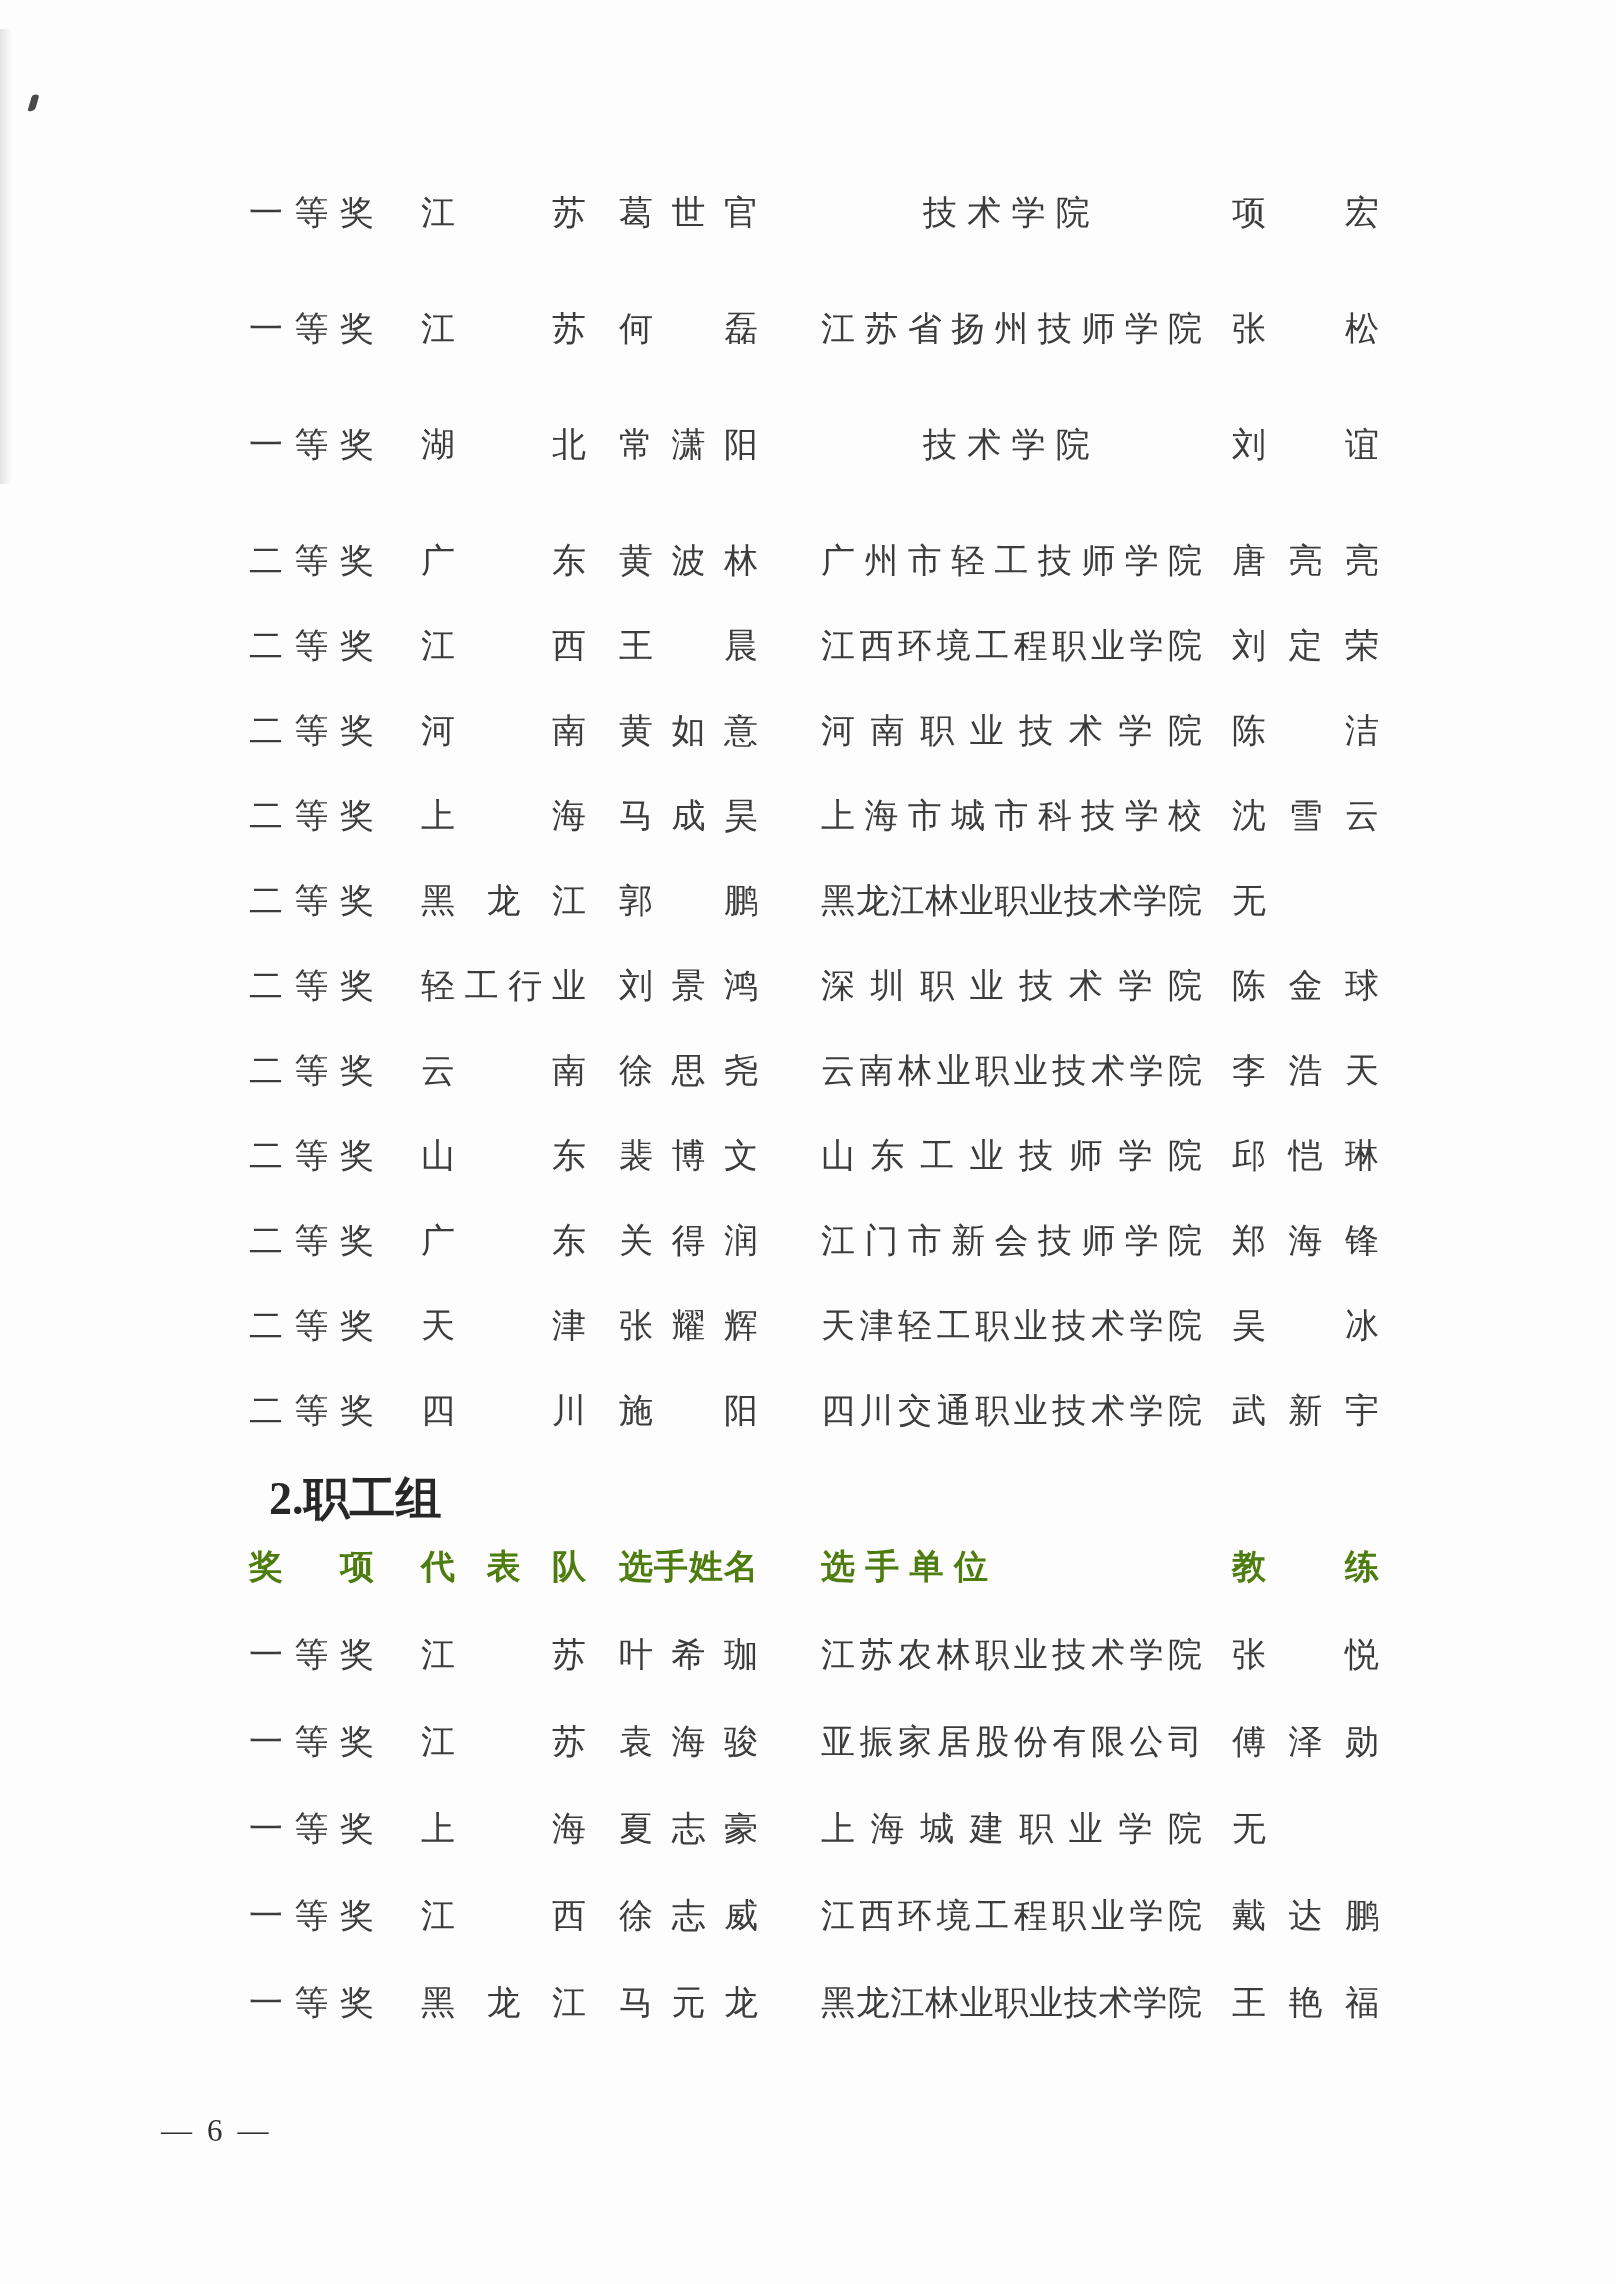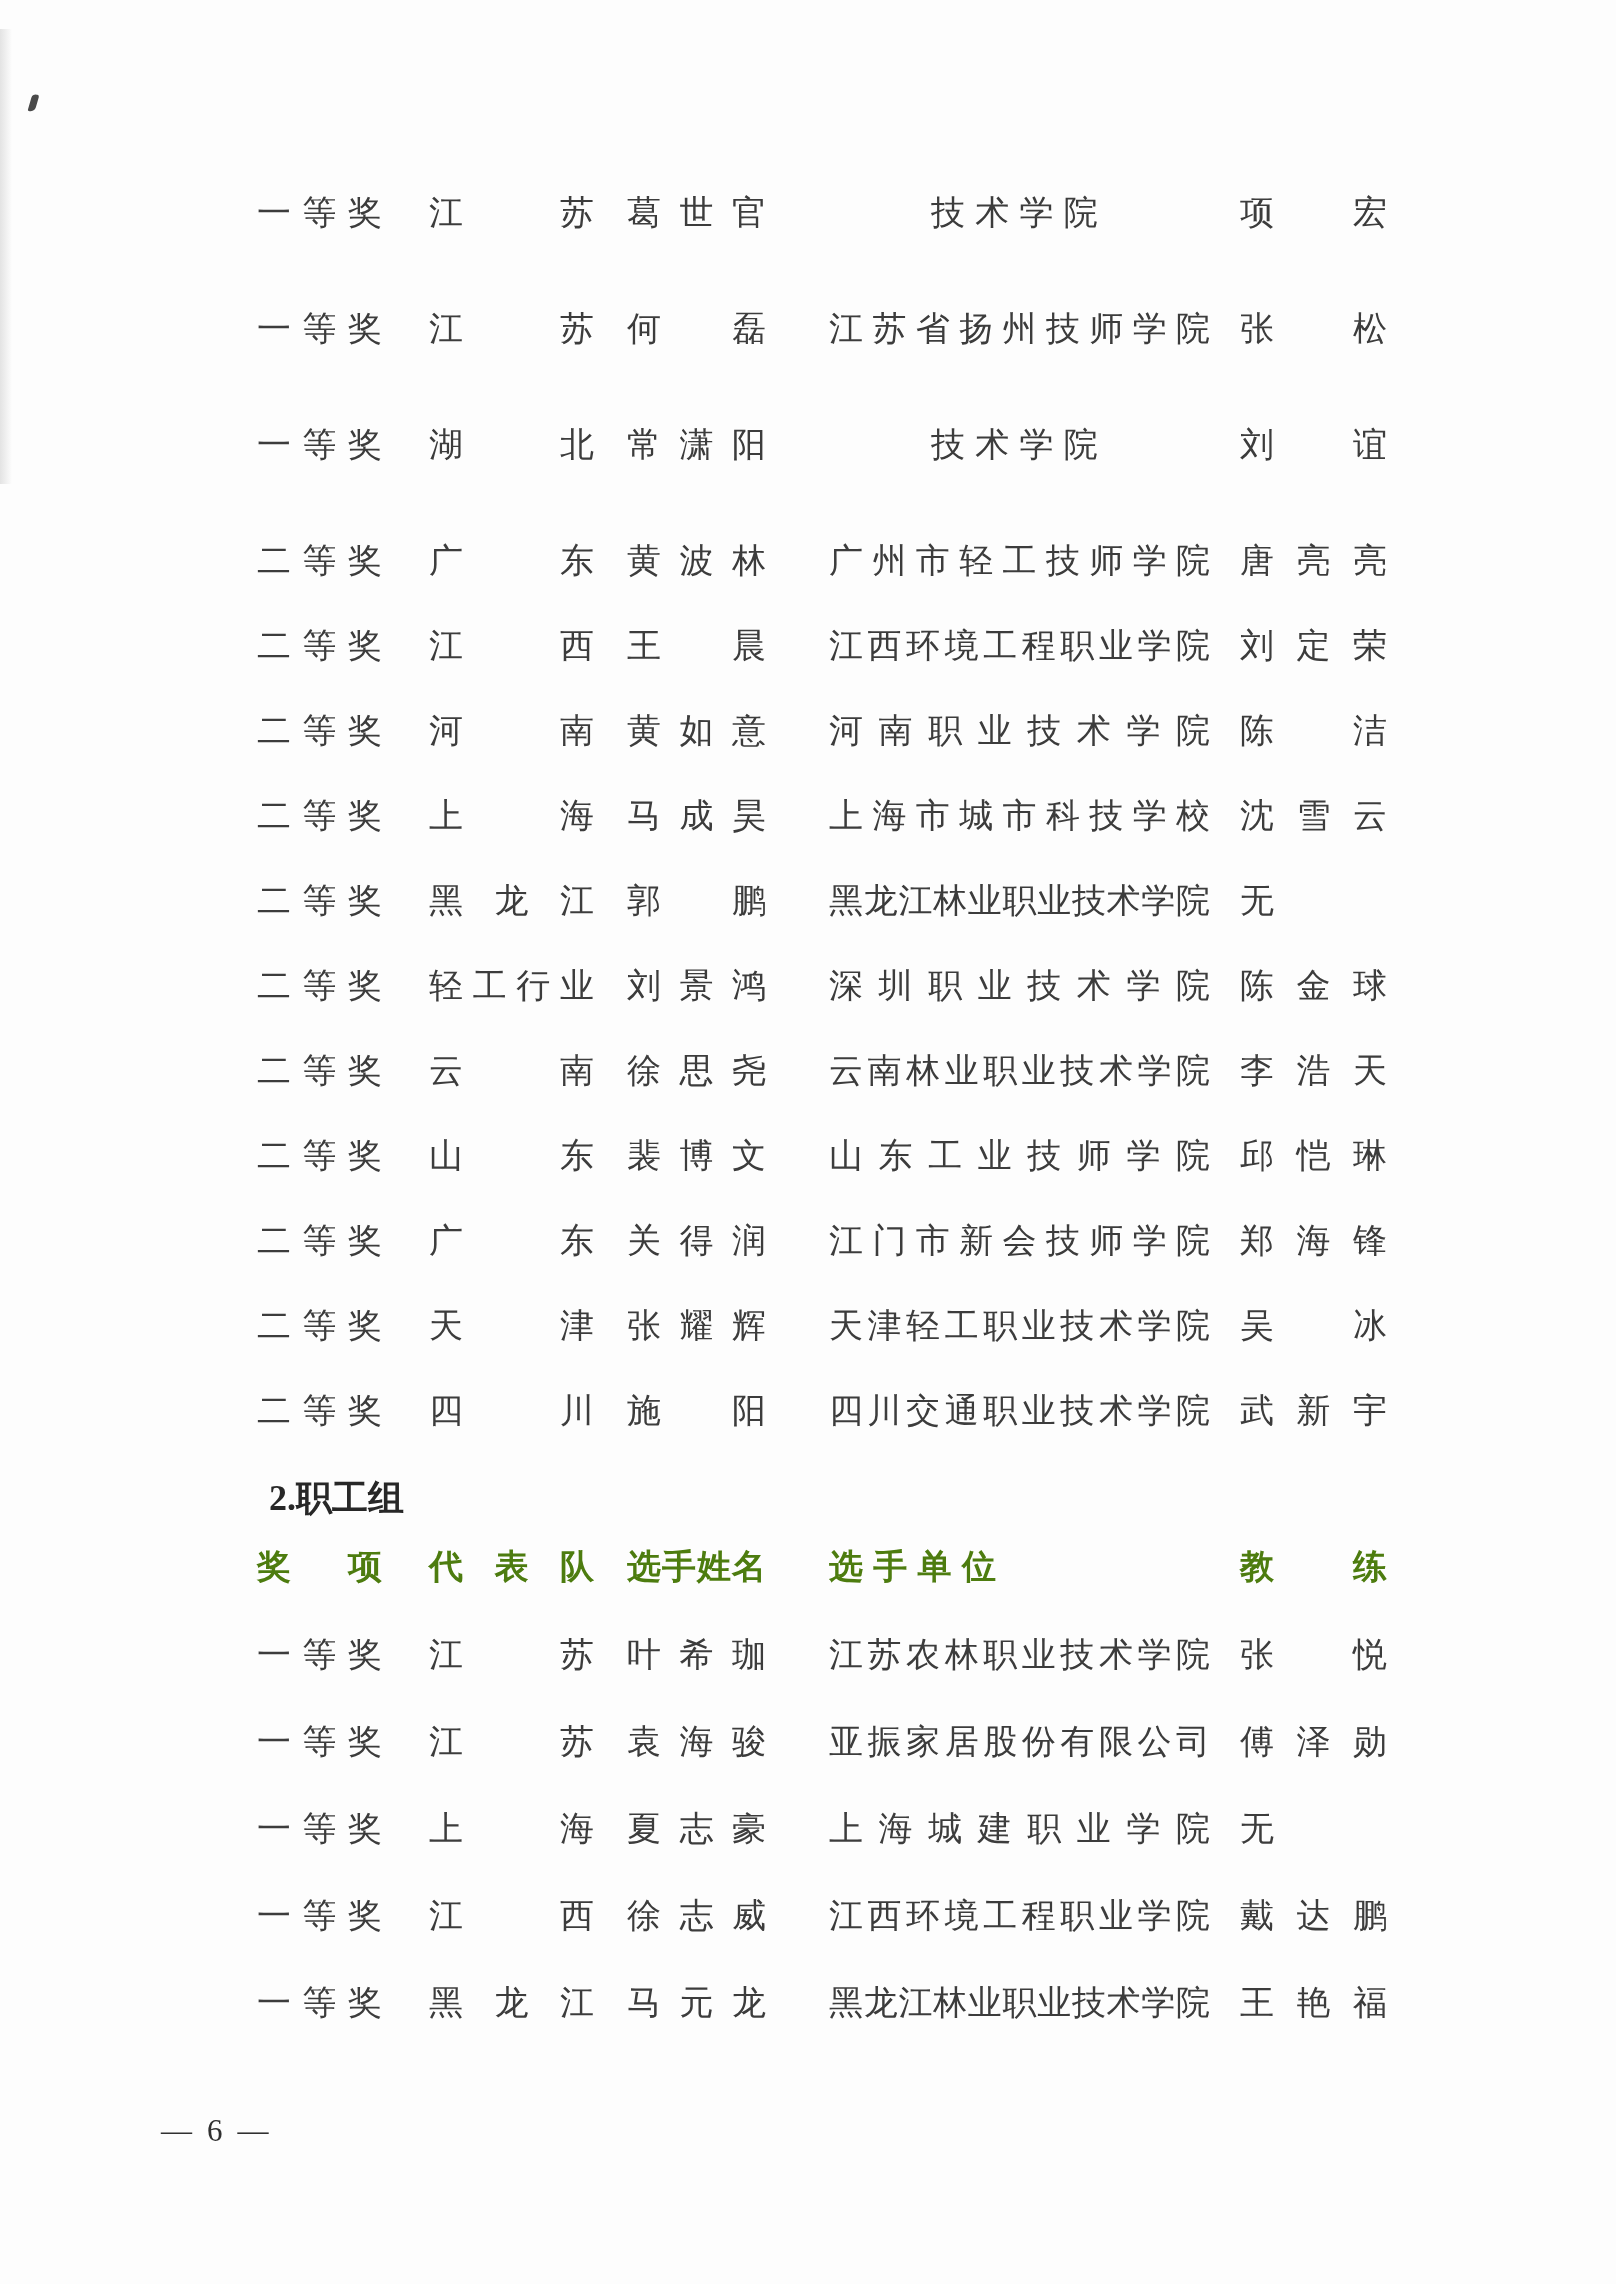--- a/index.html
+++ b/index.html
@@ -19,39 +19,38 @@
     position:absolute;left:30px;top:94px;width:6.6px;height:17.6px;
     background:#4a4a4a;border-radius:5.1px 2.2px 6.6px 1.5px;
     transform:rotate(16deg);
   }
   .doc{position:absolute;left:249px;top:139px;width:1173px;}
   .row{
     display:grid;
     grid-template-columns:172px 198px 202px 411px 161px;
     align-items:center;
     min-height:85px;
-    margin-left:8px;
   }
   .row.tall{min-height:147px;}
   .staff .row{min-height:87px;}
   .staff .row.header-row{min-height:89px;}
   .cell{font-size:34px;}
   .award{width:125px;text-align:justify;text-align-last:justify;}
   .team{width:165px;text-align:justify;text-align-last:justify;}
   .name{width:139px;text-align:justify;text-align-last:justify;}
   .org{width:381px;}
   .org-line{text-align:justify;text-align-last:justify;line-height:65px;}
   .org-line2{text-align:center;letter-spacing:10.3px;line-height:65px;}
   .coach{width:147px;text-align:justify;text-align-last:justify;}
   .header-row .cell{font-weight:bold;color:#4d7c0f;}
   .org-head{width:381px;letter-spacing:10.3px;}
   .section-title{
     margin:22px 0 0 20px;
     height:47px;line-height:47px;
-    font-size:36px;font-weight:bold;color:#272727;
+    font-size:46px;font-weight:bold;color:#272727;
   }
   .page-number{
     position:absolute;left:161px;top:2113px;
     font-size:31px;color:#303030;word-spacing:7.3px;white-space:nowrap;
   }
 </style>
 </head>
 <body>
 
 <div class="page">

